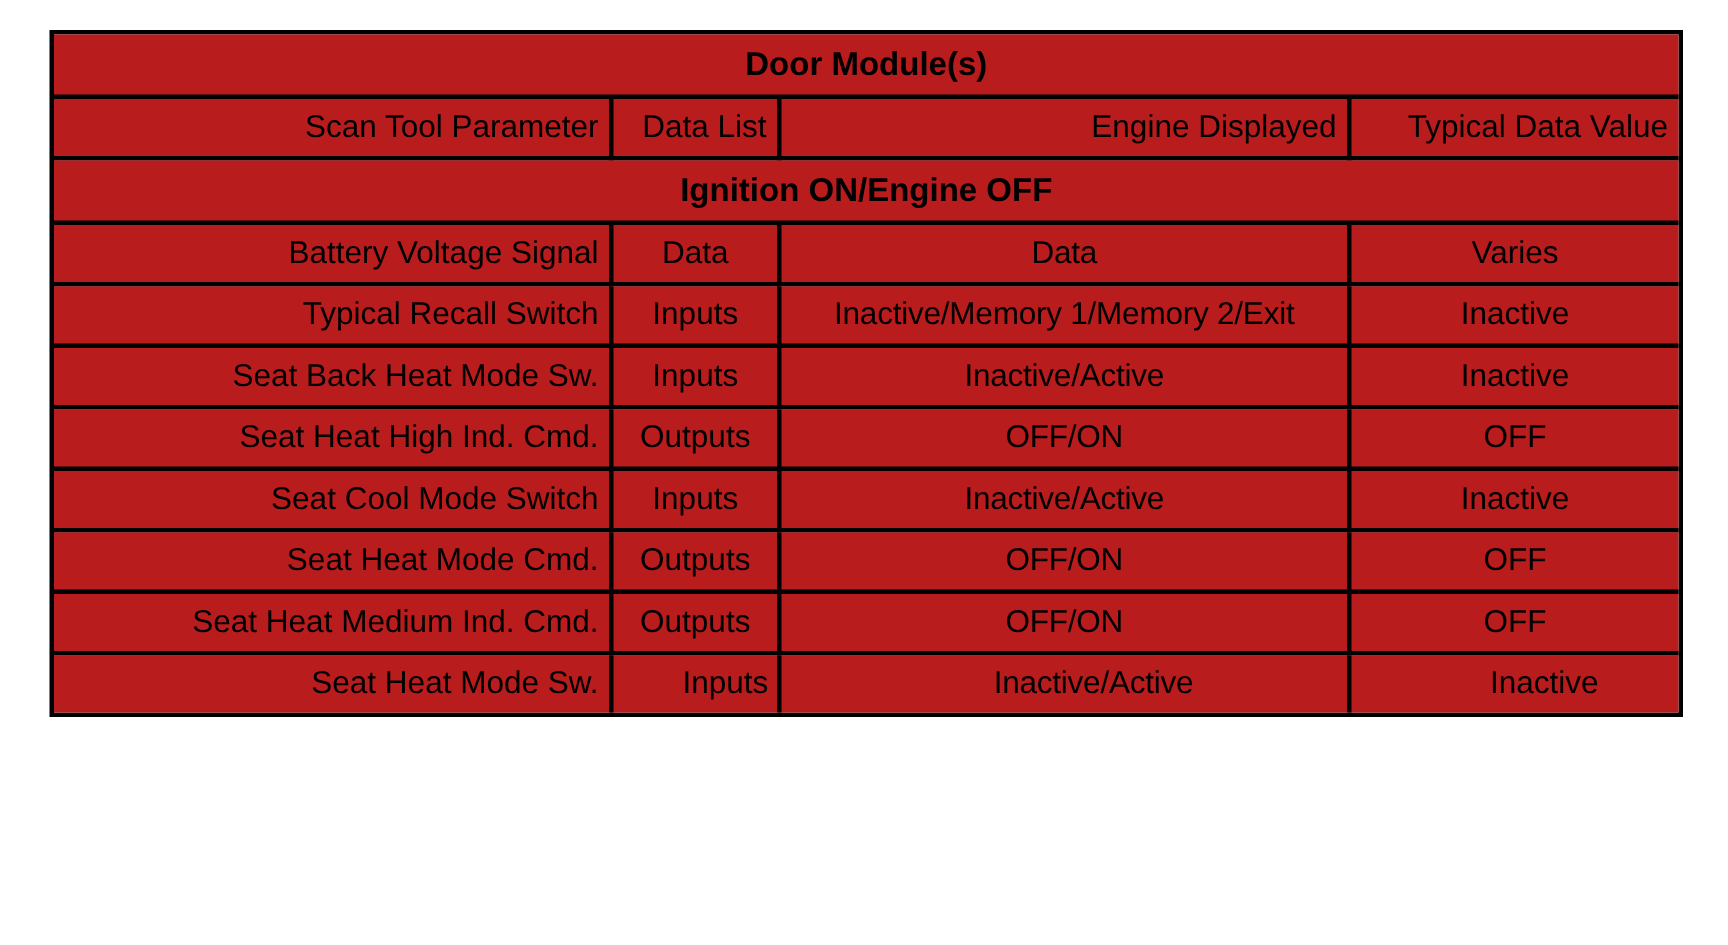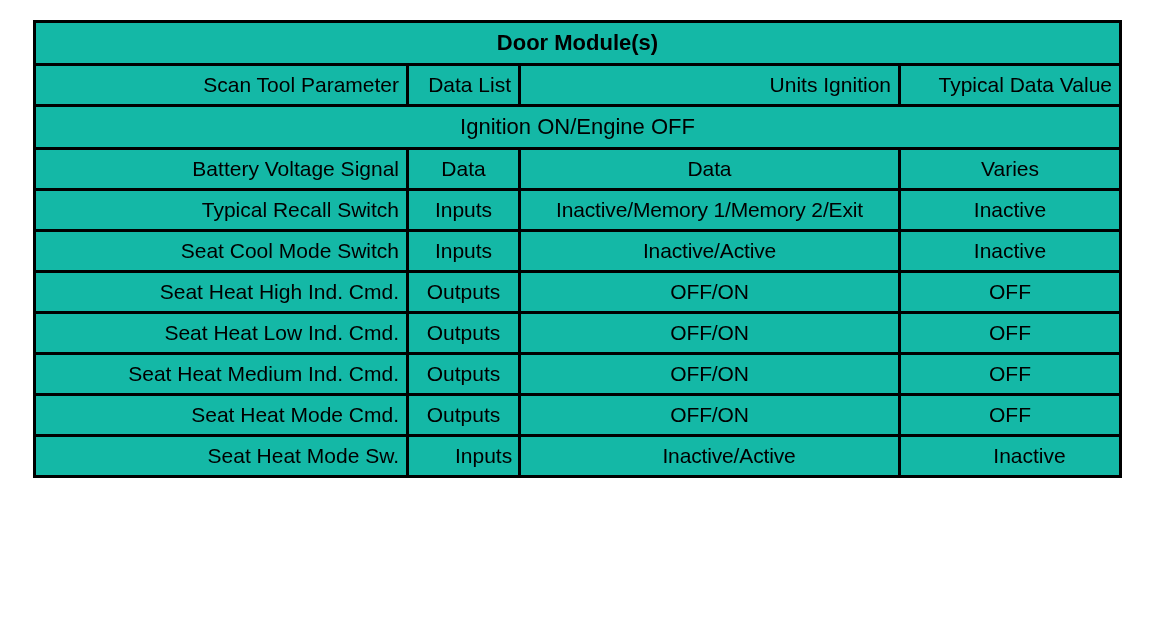--- a/index.html
+++ b/index.html
@@ -45,21 +45,21 @@
     border-left: 3px solid #000000;
     border-bottom: 3px solid #000000;
     padding: 0 7px;
     height: 38px;
     font-size: 21px;
     line-height: 1.05;
     text-align: center;
     vertical-align: middle;
     white-space: nowrap;
     overflow: hidden;
-    background: #14b8a6;
+    background: #b91c1c;
   }
   .data-table td:first-child {
     border-left: none;
   }
   .data-table tr:last-child td {
     border-bottom: none;
     padding-left: 46px;
   }
 
   
@@ -71,21 +71,21 @@
 
   
   td.colhead-cell {
     font-weight: normal;
     font-size: 21px;
     text-align: right;
   }
 
   
   td.section-cell {
-    font-weight: normal;
+    font-weight: bold;
     font-size: 22px;
     height: 40px;
   }
 
   
   td.param-cell {
     text-align: right;
     padding-left: 8px;
   }
 
@@ -108,21 +108,21 @@
     </colgroup>
     <tbody>
 
       <tr>
         <td class="title-cell" colspan="4">Door Module(s)</td>
       </tr>
 
       <tr>
         <td class="colhead-cell">Scan Tool Parameter</td>
         <td class="colhead-cell">Data List</td>
-        <td class="colhead-cell">Units Ignition</td>
+        <td class="colhead-cell">Engine Displayed</td>
         <td class="colhead-cell">Typical Data Value</td>
       </tr>
 
       <tr>
         <td class="section-cell" colspan="4">Ignition ON/Engine OFF</td>
       </tr>
 
       <tr>
         <td class="param-cell">Battery Voltage Signal</td>
         <td>Data</td>
@@ -131,52 +131,52 @@
       </tr>
 
       <tr>
         <td class="param-cell">Typical Recall Switch</td>
         <td>Inputs</td>
         <td class="units-cell">Inactive/Memory 1/Memory 2/Exit</td>
         <td>Inactive</td>
       </tr>
 
 
-
-
       <tr>
-        <td class="param-cell">Seat Cool Mode Switch</td>
+        <td class="param-cell">Seat Back Heat Mode Sw.</td>
         <td>Inputs</td>
         <td class="units-cell">Inactive/Active</td>
         <td>Inactive</td>
       </tr>
+
 
       <tr>
         <td class="param-cell">Seat Heat High Ind. Cmd.</td>
         <td>Outputs</td>
         <td class="units-cell">OFF/ON</td>
         <td>OFF</td>
       </tr>
 
       <tr>
-        <td class="param-cell">Seat Heat Low Ind. Cmd.</td>
+        <td class="param-cell">Seat Cool Mode Switch</td>
+        <td>Inputs</td>
+        <td class="units-cell">Inactive/Active</td>
+        <td>Inactive</td>
+      </tr>
+
+
+      <tr>
+        <td class="param-cell">Seat Heat Mode Cmd.</td>
         <td>Outputs</td>
         <td class="units-cell">OFF/ON</td>
         <td>OFF</td>
       </tr>
 
       <tr>
         <td class="param-cell">Seat Heat Medium Ind. Cmd.</td>
-        <td>Outputs</td>
-        <td class="units-cell">OFF/ON</td>
-        <td>OFF</td>
-      </tr>
-
-      <tr>
-        <td class="param-cell">Seat Heat Mode Cmd.</td>
         <td>Outputs</td>
         <td class="units-cell">OFF/ON</td>
         <td>OFF</td>
       </tr>
 
       <tr>
         <td class="param-cell">Seat Heat Mode Sw.</td>
         <td>Inputs</td>
         <td class="units-cell">Inactive/Active</td>
         <td>Inactive</td>

